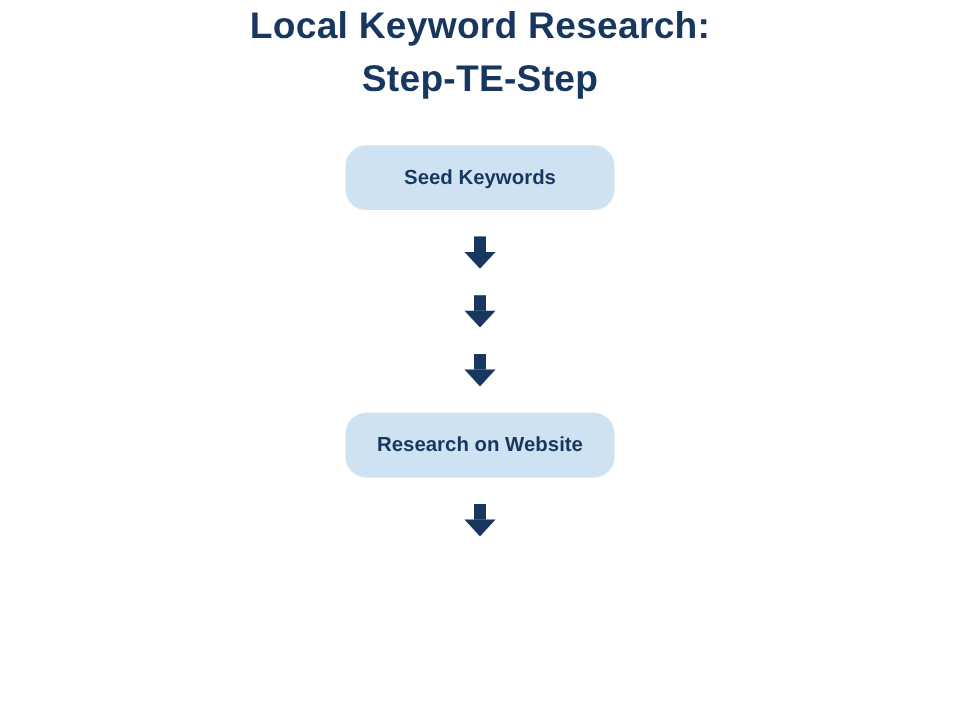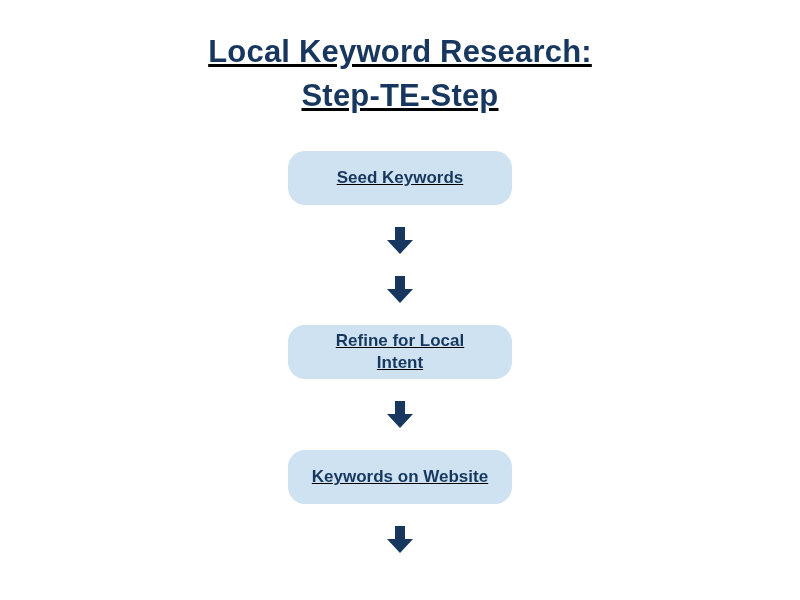--- a/index.html
+++ b/index.html
@@ -10,22 +10,20 @@
   html,body{margin:0;padding:0;}
   body{
     width:800px;height:600px;
     background:var(--bg);
     font-family:"Liberation Sans", sans-serif;
     overflow:hidden;
   }
   .page{
     width:800px;height:600px;
     box-sizing:border-box;
-    padding-top:30px;
-    text-decoration:underline;
   }
   .title{
     margin:0;
     text-align:center;
     font-size:31px;
     line-height:1.42;
     font-weight:bold;
     color:var(--navy);
     white-space:pre-line;
     letter-spacing:0.2px;
@@ -93,32 +91,28 @@
       <span class="arrow-stem"></span>
       <span class="arrow-head"></span>
     </div>
 
 
     <div class="arrow">
       <span class="arrow-stem"></span>
       <span class="arrow-head"></span>
     </div>
 
-    <div class="step">
-      <span class="step-label">Refine for Local
-Intent</span>
-    </div>
 
     <div class="arrow">
       <span class="arrow-stem"></span>
       <span class="arrow-head"></span>
     </div>
 
     <div class="step">
-      <span class="step-label">Keywords on Website</span>
+      <span class="step-label">Research on Website</span>
     </div>
 
     <div class="arrow">
       <span class="arrow-stem"></span>
       <span class="arrow-head"></span>
     </div>
 
 
   </div>
 </div>

